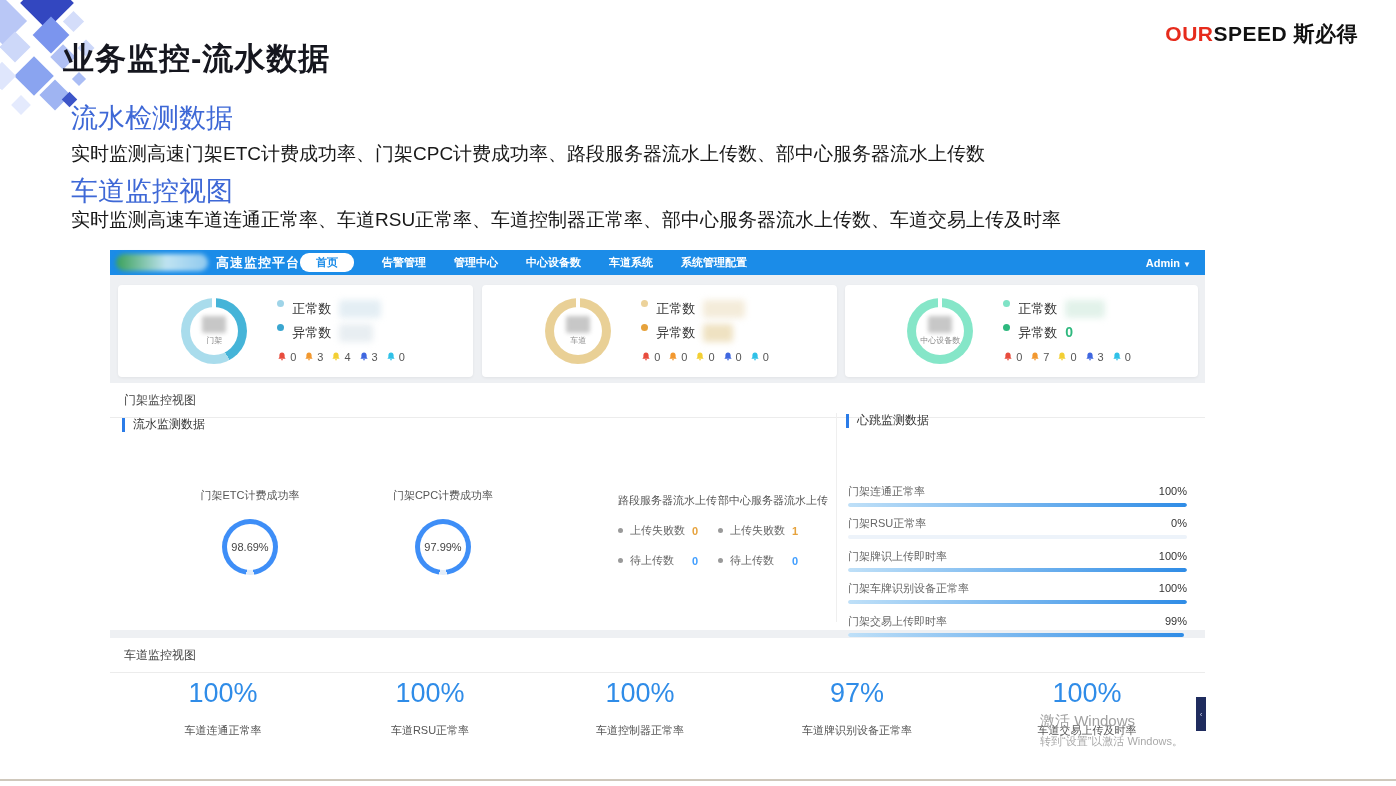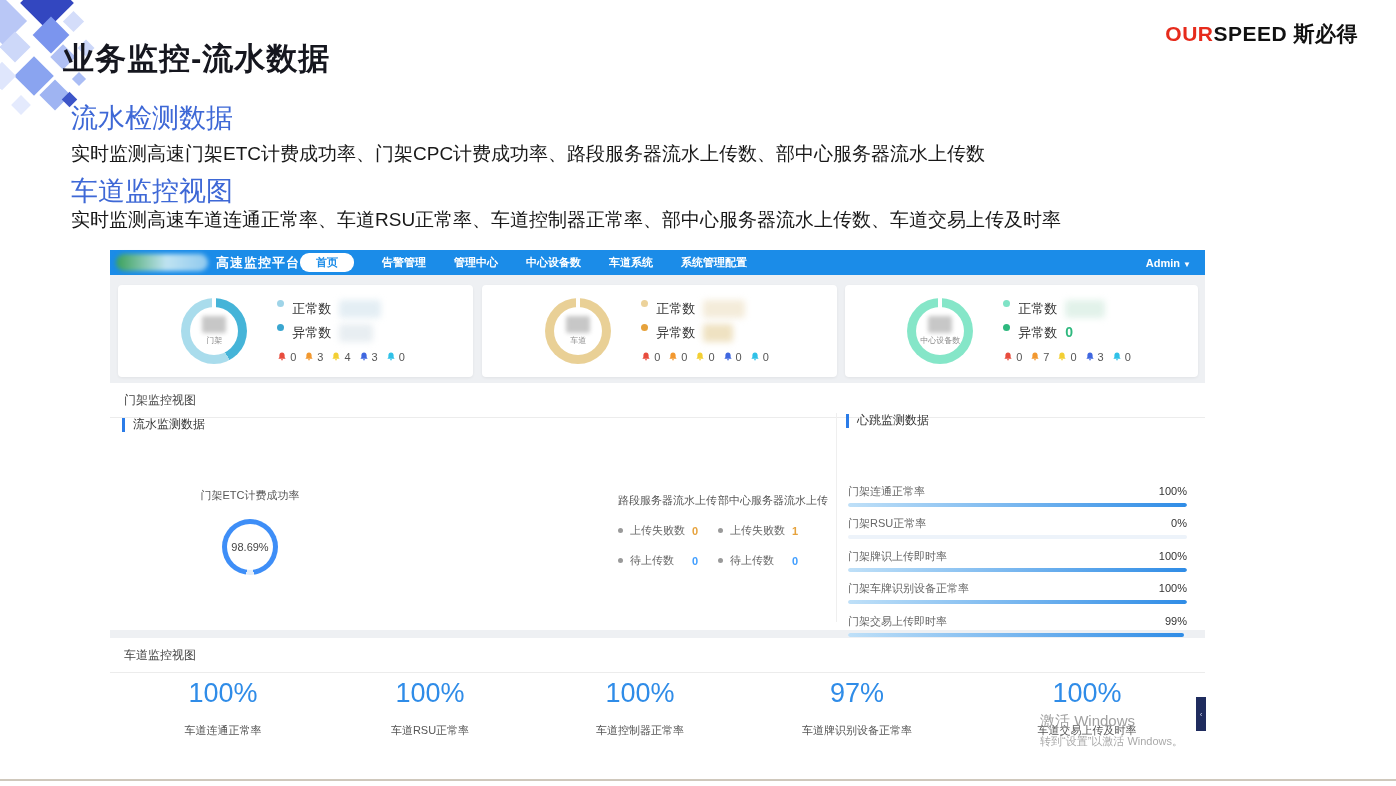--- a/index.html
+++ b/index.html
@@ -295,20 +295,26 @@
         <span>流水监测数据</span>
       </div>
 
       <div class="gauge-block" style="left:75px;top:105px;">
         <div class="g-label">门架ETC计费成功率</div>
         <div class="gauge">
           <div class="hole">98.69%</div>
         </div>
       </div>
 
+      <div class="gauge-block" style="left:268px;top:105px;">
+        <div class="g-label">门架CPC计费成功率</div>
+        <div class="gauge">
+          <div class="hole">97.99%</div>
+        </div>
+      </div>
 
       <div class="upload-group" style="left:508px;top:110px;">
         <div class="u-title">路段服务器流水上传</div>
         <div class="u-row">
             <span class="u-dot"></span>
           <span class="u-label">上传失败数</span>
           <span class="u-val" style="color:#e6a23c;">0</span>
           </div>
         <div class="u-row">
             <span class="u-dot"></span>

